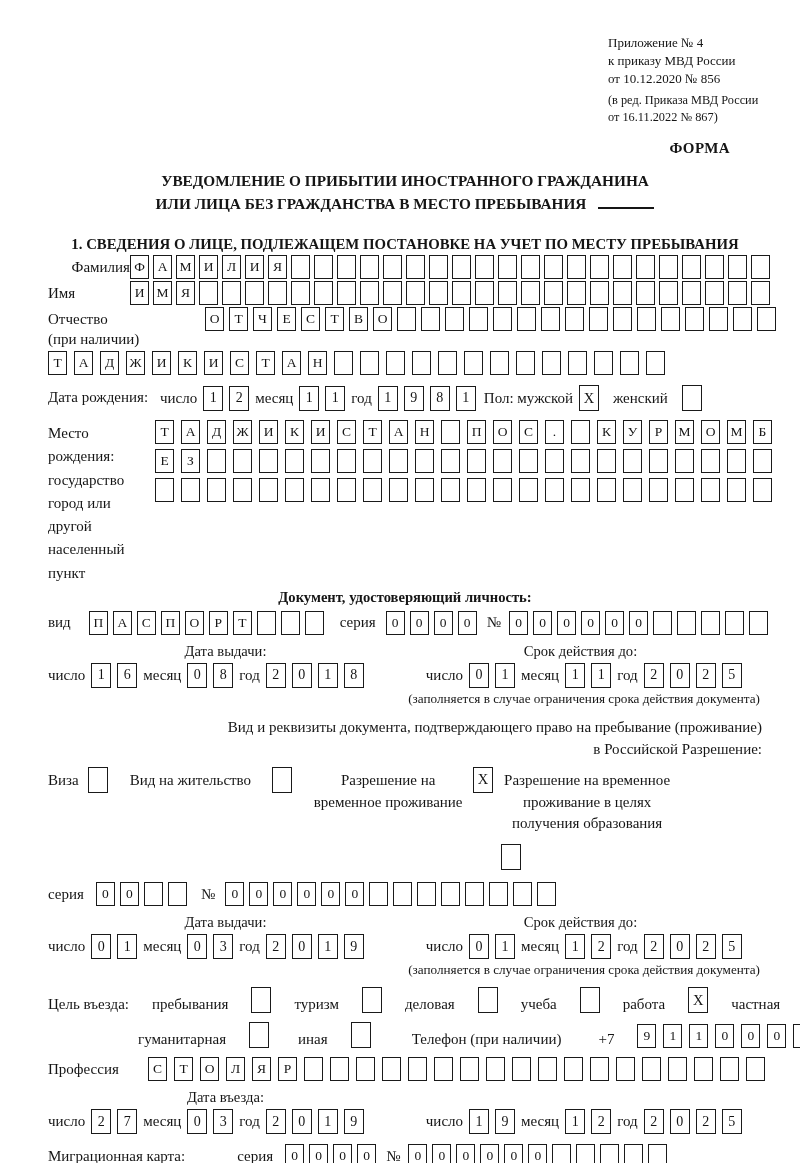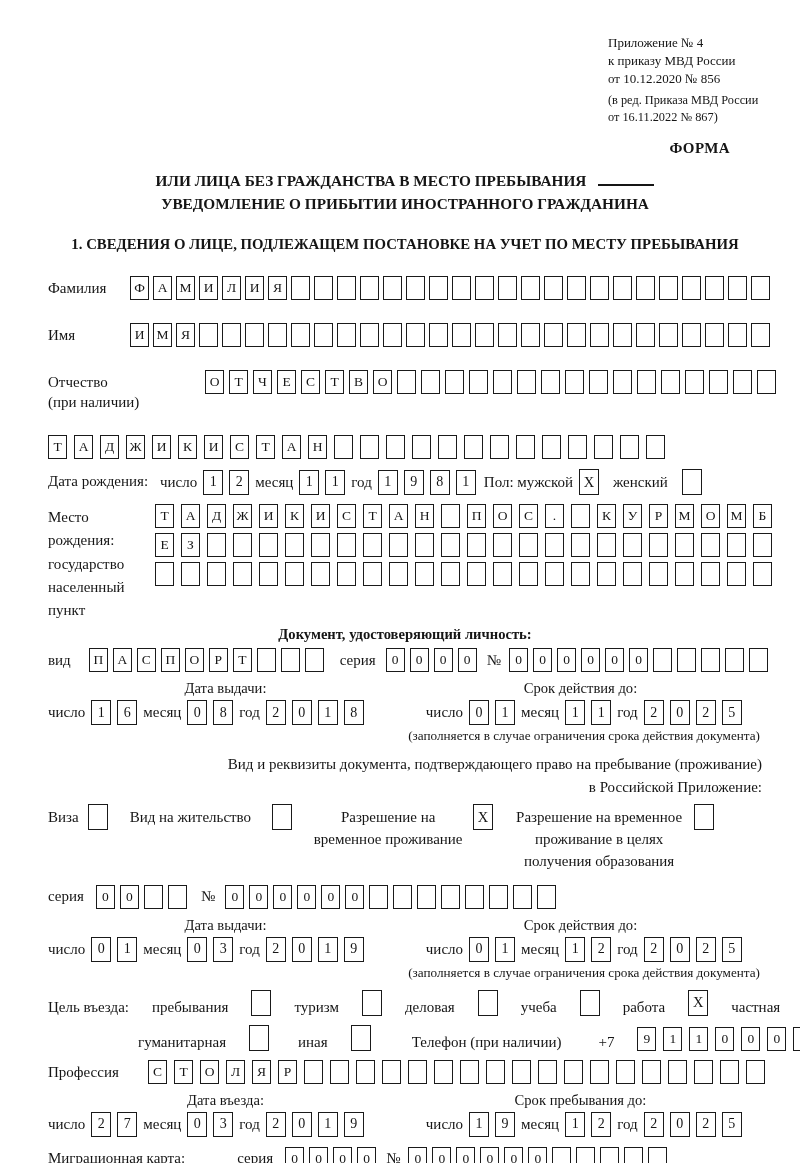--- a/index.html
+++ b/index.html
@@ -11,21 +11,21 @@
   .nowrap{white-space:nowrap;}
   
   .appendix{margin-left:560px;font-size:13px;line-height:1.38;white-space:nowrap;}
   .appendix .small{font-size:12.3px;}
   .appendix .gap{margin-top:4px;}
   .forma{text-align:right;padding-right:32px;font-weight:bold;font-size:15px;margin-top:14px;letter-spacing:.4px;}
   .title{text-align:center;font-weight:bold;font-size:15.3px;line-height:1.55;margin-top:12px;}
   .blankline{display:inline-block;width:56px;border-bottom:2px solid #151515;height:.95em;margin-left:12px;}
   .sec-title{text-align:center;font-weight:bold;font-size:14.8px;margin-top:20px;}
   
-  .row{display:flex;align-items:flex-start;margin-top:23px;}
+  .row{display:flex;align-items:flex-start;margin-top:2px;}
   .lbl{flex:none;line-height:1.3;padding-top:3px;}
   .lbl2{display:block;}
   .w82{width:82px;} .w90{width:92px;} .w110{width:112px;} .w157{width:157px;} .w100{width:100px;} .w105{width:107px;}
   
   .cells{display:flex;gap:4px;flex-wrap:nowrap;}
   .cell{
     box-sizing:border-box;flex:none;width:19px;height:24px;border:1.7px solid #1a1a1a;
     display:flex;align-items:center;justify-content:center;font-size:13.5px;background:#fff;
   }
   .cells.g5{gap:5px;} .cells.g7{gap:7px;}
@@ -71,27 +71,27 @@
     <div>Приложение № 4</div>
     <div>к приказу МВД России</div>
     <div>от 10.12.2020 № 856</div>
     <div class="small gap">(в ред. Приказа МВД России</div>
     <div class="small">от 16.11.2022 № 867)</div>
   </div>
 
   <div class="forma">ФОРМА</div>
 
   <div class="title">
+    <div>УВЕДОМЛЕНИЕ О ПРИБЫТИИ ИНОСТРАННОГО ГРАЖДАНИНА</div>
     <div><span>ИЛИ ЛИЦА БЕЗ ГРАЖДАНСТВА В МЕСТО ПРЕБЫВАНИЯ</span><span class="blankline"></span></div>
-    <div>УВЕДОМЛЕНИЕ О ПРИБЫТИИ ИНОСТРАННОГО ГРАЖДАНИНА</div>
   </div>
 
   <div class="sec-title">1. СВЕДЕНИЯ О ЛИЦЕ, ПОДЛЕЖАЩЕМ ПОСТАНОВКЕ НА УЧЕТ ПО МЕСТУ ПРЕБЫВАНИЯ</div>
 
-  <div class="row" style="">
+  <div class="row" style="text-align:right;">
     <span class="lbl w82">Фамилия</span>
     <div class="cells">
         <span class="cell">Ф</span>
         <span class="cell">А</span>
         <span class="cell">М</span>
         <span class="cell">И</span>
         <span class="cell">Л</span>
         <span class="cell">И</span>
         <span class="cell">Я</span>
         <span class="cell"></span>
@@ -238,20 +238,21 @@
     <span class="nowrap" style="margin-left:8px;">Пол: мужской</span>
     <span class="cbox" style="margin-left:6px;">X</span>
     <span class="nowrap" style="margin-left:14px;">женский</span>
     <span class="cbox" style="margin-left:14px;"></span>
   </div>
 
   <div class="twocol" style="margin-top:9px;">
     <div class="labelcol w105">
       <div>Место рождения:</div>
       <div>государство</div>
+      <div>город или другой</div>
       <div>населенный пункт</div>
     </div>
     <div class="rowscol">
       <div class="cells g7">
           <span class="cell">Т</span>
           <span class="cell">А</span>
           <span class="cell">Д</span>
           <span class="cell">Ж</span>
           <span class="cell">И</span>
           <span class="cell">К</span>
@@ -409,37 +410,37 @@
           <span class="cell">0</span>
           <span class="cell">2</span>
           <span class="cell">5</span>
         </div>
     </div>
   </div>
   <div class="note">(заполняется в случае ограничения срока действия документа)</div>
 
   <div class="para">
     <div>Вид и реквизиты документа, подтверждающего право на пребывание (проживание)</div>
-    <div>в Российской Приложение:</div>
+    <div>в Российской Разрешение:</div>
   </div>
 
   <div class="vrow">
     <div class="vitem">
       <span class="vlbl">Виза</span>
       <span class="cbox"></span>
     </div>
     <div class="vitem" style="margin-left:22px;">
       <span class="vlbl">Вид на жительство</span>
       <span class="cbox" style="margin-left:12px;"></span>
     </div>
     <div class="vitem" style="margin-left:20px;">
       <span class="vlbl center vw150">Разрешение на временное проживание</span>
       <span class="cbox">X</span>
     </div>
-    <div class="vitem" style="margin-left:20px;">
+    <div class="vitem" style="margin-left:8px;flex-direction:column;">
       <span class="vlbl center vw170">Разрешение на временное проживание в целях получения образования</span>
       <span class="cbox"></span>
     </div>
   </div>
 
   <div class="row" style="align-items:center;margin-top:12px;">
     <span class="inline-lbl" style="padding-top:0;">серия</span>
     <div class="cells g5" style="margin-left:12px;">
         <span class="cell">0</span>
         <span class="cell">0</span>
@@ -575,21 +576,20 @@
         <span class="cell"></span>
         <span class="cell"></span>
         <span class="cell"></span>
         <span class="cell"></span>
         <span class="cell"></span>
       </div>
   </div>
 
   <div class="dhead">
     <span>Дата въезда:</span>
-    <span>Срок пребывания до:</span>
   </div>
   <div class="daterow">
     <div class="dgroup">
       <span class="dlbl">число</span>
       <div class="cells date">
           <span class="cell">2</span>
           <span class="cell">7</span>
         </div>
       <span class="dlbl">месяц</span>
       <div class="cells date">

